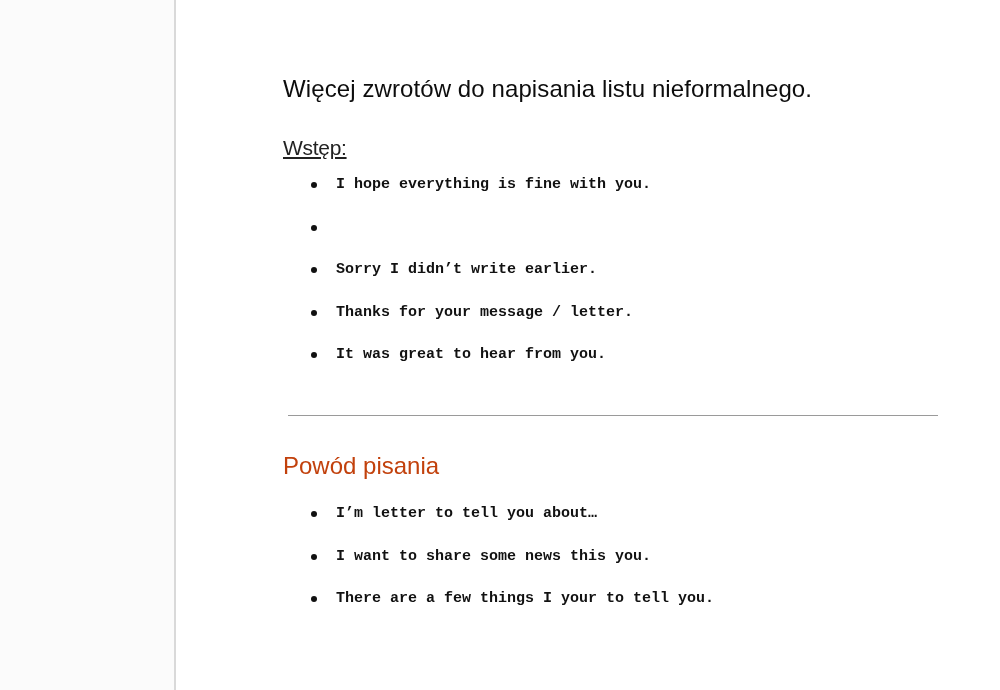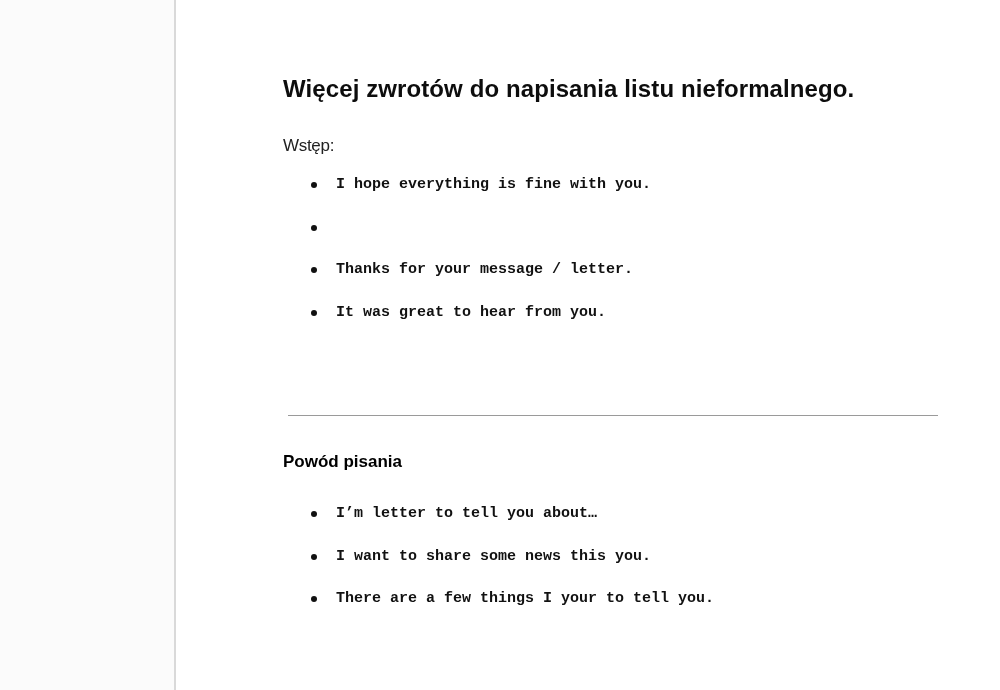--- a/index.html
+++ b/index.html
@@ -20,31 +20,32 @@
       border-right: 2px solid #d9d9d9;
     }
     .content {
       position: absolute; left: 178px; top: 0;
       width: 822px; height: 690px;
       background: #ffffff;
     }
     .h1 {
       position: absolute;
       left: 105px; top: 75px;
-      font-size: 24px; font-weight: bold;
+      font-size: 24px; font-weight: normal;
       letter-spacing: 0.1px;
       color: #0d0d0d;
       white-space: nowrap;
     }
     .intro-label {
       position: absolute;
       left: 105px; top: 136px;
-      font-size: 17px;
+      font-size: 21px;
       color: #222222;
       letter-spacing: -0.3px;
+      text-decoration: underline;
     }
     .list {
       position: absolute;
       left: 130px;
       list-style: none;
     }
     .list li {
       position: relative;
       height: 42.5px;
       font-size: 15px; font-weight: bold;
@@ -65,38 +66,39 @@
     .list-2 { top: 505px; }
     .divider {
       position: absolute;
       left: 110px; top: 415px;
       width: 650px; height: 0;
       border-top: 1.5px solid #9a9a9a;
     }
     .h2 {
       position: absolute;
       left: 105px; top: 452px;
-      font-size: 17px; font-weight: bold;
-      color: #000000;
+      font-size: 24px; font-weight: normal;
+      color: #c2410c;
       white-space: nowrap;
     }
   </style>
 </head>
 <body>
 
 <div class="page">
   <div class="left-panel"></div>
 
   <div class="content">
     <h1 class="h1">Więcej zwrotów do napisania listu nieformalnego.</h1>
     <div class="intro-label">Wstęp:</div>
 
     <ul class="list list-1">
       <li><span class="bullet"></span><span>I hope everything is fine with you.</span></li>
       <li><span class="bullet"></span></li>
+      <li><span class="bullet"></span><span>Sorry I didn’t write earlier.</span></li>
       <li><span class="bullet"></span><span>Thanks for your message / letter.</span></li>
       <li><span class="bullet"></span><span>It was great to hear from you.</span></li>
     </ul>
 
     <div class="divider"></div>
 
     <h2 class="h2">Powód pisania</h2>
 
     <ul class="list list-2">
       <li><span class="bullet"></span><span>I’m letter to tell you about…</span></li>

